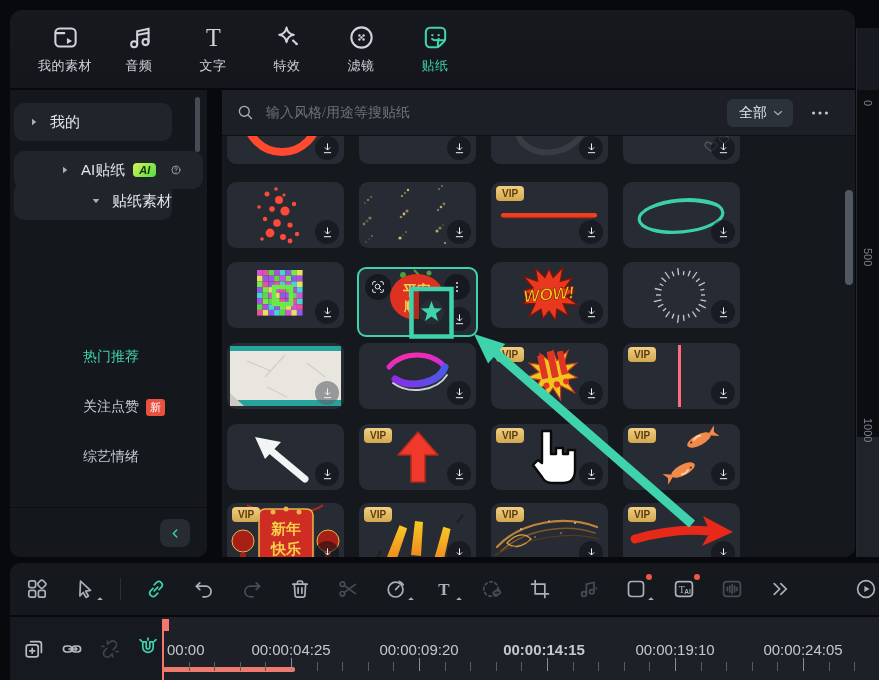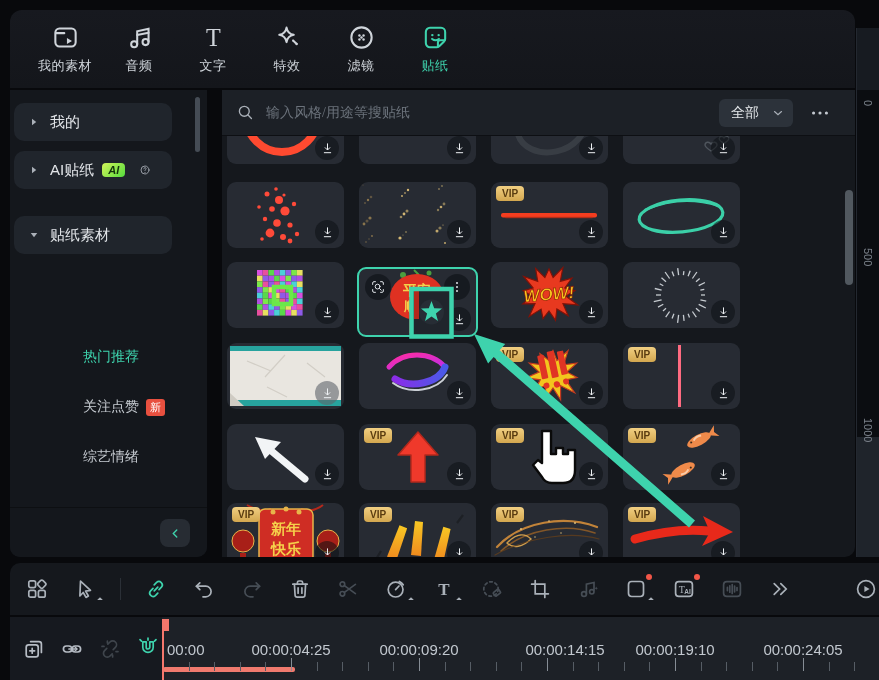--- a/index.html
+++ b/index.html
@@ -35,21 +35,21 @@
   .sb-scroll{position:absolute;left:185px;top:7px;width:5px;height:55px;border-radius:3px;background:#454c55}
   
   .content{position:absolute;left:222px;top:90px;width:633px;height:467px;background:#15181d;border-radius:0 0 10px 0}
   .searchbar{position:absolute;left:0;top:0;width:100%;height:46px;background:#1c2026;border-bottom:1px solid #0d0f13;
              display:flex;align-items:center;padding:0 22px 0 14px;box-sizing:border-box}
   .searchbar .ic.mag{width:19px;height:19px;color:#aab0b8;flex:none}
   .search-input{flex:1;margin-left:9px;background:transparent;border:none;outline:none;color:#d5d9de;font-size:14px;
                 font-family:Liberation Serif, serif}
   .search-input::placeholder{color:#6b727b}
   .chip{margin-left:auto;height:28px;padding:0 8px 0 12px;border-radius:6px;background:#2c323a;display:flex;
-        align-items:center;gap:12px;font-size:14px;color:#e4e7ea;cursor:pointer}
+        align-items:center;gap:4px;font-size:14px;color:#e4e7ea;cursor:pointer}
   .chip .ic{width:14px;height:14px;color:#aab0b8;stroke-width:2}
   .more-dots{width:26px;height:26px;margin-left:14px;color:#c3c8cf;cursor:pointer;display:flex;align-items:center;justify-content:center}
   .more-dots .ic{width:22px;height:22px}
   .gridview{position:absolute;left:0;top:46px;right:0;bottom:0;overflow:hidden}
   .tile{position:absolute;width:117px;height:66px;border-radius:9px;background:#272b33;overflow:hidden;cursor:pointer}
   .tile svg.art{position:absolute;inset:0;width:100%;height:100%}
   .tile.selected{border:2px solid #3ed3ad;margin:-2px 0 0 -2px}
   .vip{position:absolute;left:5px;top:4px;padding:2px 6px;border-radius:4px;font-size:10px;font-weight:bold;
        background:linear-gradient(180deg,#f1cf82,#d3a74f);color:#5a3c10;z-index:3}
   .dl-btn{position:absolute;right:5px;bottom:4px;width:24px;height:24px;border-radius:50%;
@@ -159,33 +159,33 @@
   </header>
 
 <aside class="sidebar" id="sidebar">
   <div id="sb-groups">
       <div class="sb-group" style="top: 13px;">
         <svg class="ic " viewBox="0 0 24 24">
           <path d="M8 5.5 16.5 12 8 18.5z" fill="currentColor" stroke="none"></path>
         </svg>
         <span>我的</span>
       </div>
-      <div class="sb-group" style="top: 61px;">
+      <div class="sb-group" style="top: 61px; padding-left: 31px;">
         <svg class="ic " viewBox="0 0 24 24">
           <path d="M8 5.5 16.5 12 8 18.5z" fill="currentColor" stroke="none"></path>
         </svg>
         <span>AI贴纸</span>
         <span class="sb-badge-ai">AI</span>
         <svg class="ic sb-help" viewBox="0 0 24 24">
           <circle cx="12" cy="12" r="8"></circle>
           <path d="M9.6 9.6c0-3.1 4.6-3.1 4.6-.4 0 1.9-2.3 1.9-2.3 3.8"></path>
           <circle cx="12" cy="16.8" r="1" fill="currentColor" stroke="none"></circle>
         </svg>
       </div>
-      <div class="sb-group" style="top: 126px;">
+      <div class="sb-group" style="top: 92px; justify-content: flex-end;">
         <svg class="ic " viewBox="0 0 24 24">
           <path d="M5.5 8 12 16.5 18.5 8z" fill="currentColor" stroke="none"></path>
         </svg>
         <span>贴纸素材</span>
       </div>
     </div>
   <div class="sb-items" id="sb-items">
       <div class="sb-item active">
         <span>热门推荐</span>
       </div>
@@ -925,21 +925,21 @@
         </svg>
       </div>
     </div>
   <div class="ruler" id="ruler">
     <div class="red-range"></div>
     <div class="ph-flag"></div>
     <div class="ph-line"></div>
   <span class="r-label" style="left: 5px;">00:00</span>
       <span class="r-label centered" style="left: 129px;">00:00:04:25</span>
       <span class="r-label centered" style="left: 257px;">00:00:09:20</span>
-      <span class="r-label centered" style="left: 403px;">00:00:14:15</span>
+      <span class="r-label centered" style="left: 382px; font-weight: bold;">00:00:14:15</span>
       <span class="r-label centered" style="left: 513px;">00:00:19:10</span>
       <span class="r-label centered" style="left: 641px;">00:00:24:05</span>
       <div class="tick big" style="left: 1px;"></div>
       <div class="tick small" style="left: 26.6px;"></div>
       <div class="tick small" style="left: 52.2px;"></div>
       <div class="tick small" style="left: 77.8px;"></div>
       <div class="tick small" style="left: 103.4px;"></div>
       <div class="tick big" style="left: 129px;"></div>
       <div class="tick small" style="left: 154.6px;"></div>
       <div class="tick small" style="left: 180.2px;"></div>

